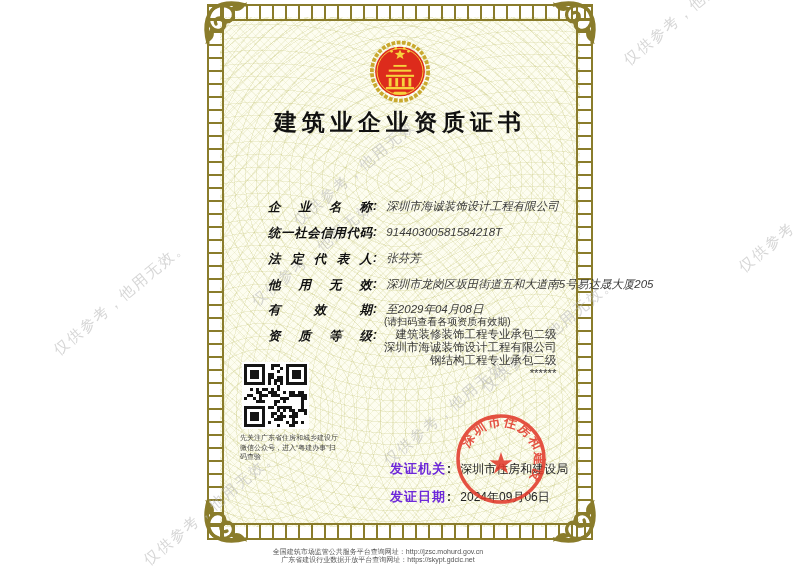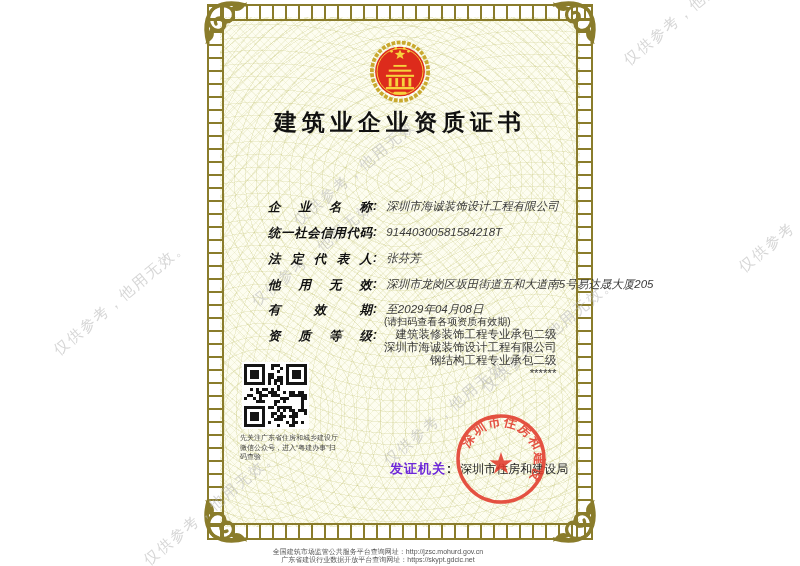--- a/index.html
+++ b/index.html
@@ -293,20 +293,24 @@
           <rect x="0" y="42" width="21" height="21" fill="#141414"></rect>
           <rect x="3" y="45" width="15" height="15" fill="#fff"></rect>
           <rect x="6" y="48" width="9" height="9" fill="#141414"></rect>
         </svg></div>
     <div class="qr-caption">先关注广东省住房和城乡建设厅微信公众号，进入“粤建办事”扫码查验</div>
 
     <div class="issuer-row" style="top:460px">
       <span class="ilabel">发证机关</span><span class="fcolon">:</span>
       <span class="ivalue">深圳市住房和建设局</span>
     </div>
+    <div class="issuer-row" style="top:488px">
+      <span class="ilabel">发证日期</span><span class="fcolon">:</span>
+      <span class="ivalue">2024年09月06日</span>
+    </div>
 
     <svg class="seal" width="94" height="94" viewBox="0 0 94 94">
       <circle cx="47" cy="47" r="43" fill="none" stroke="#e23b2c" stroke-width="3.5"></circle>
       <path id="sealArc" d="M 16,62 A 34,34 0 1 1 78,62" fill="none"></path>
       <text font-size="13" fill="#e23b2c" font-weight="bold" letter-spacing="1.5">
         <textPath href="#sealArc" startOffset="26">深圳市住房和建设局</textPath>
       </text>
       <path fill="#e23b2c" d="M47,40 L49.8,48.4 L58.4,48.3 L51.4,53.5 L54.1,61.7 L47,56.6 L39.9,61.7 L42.6,53.5 L35.6,48.3 L44.2,48.4 Z"></path>
     </svg>
 

